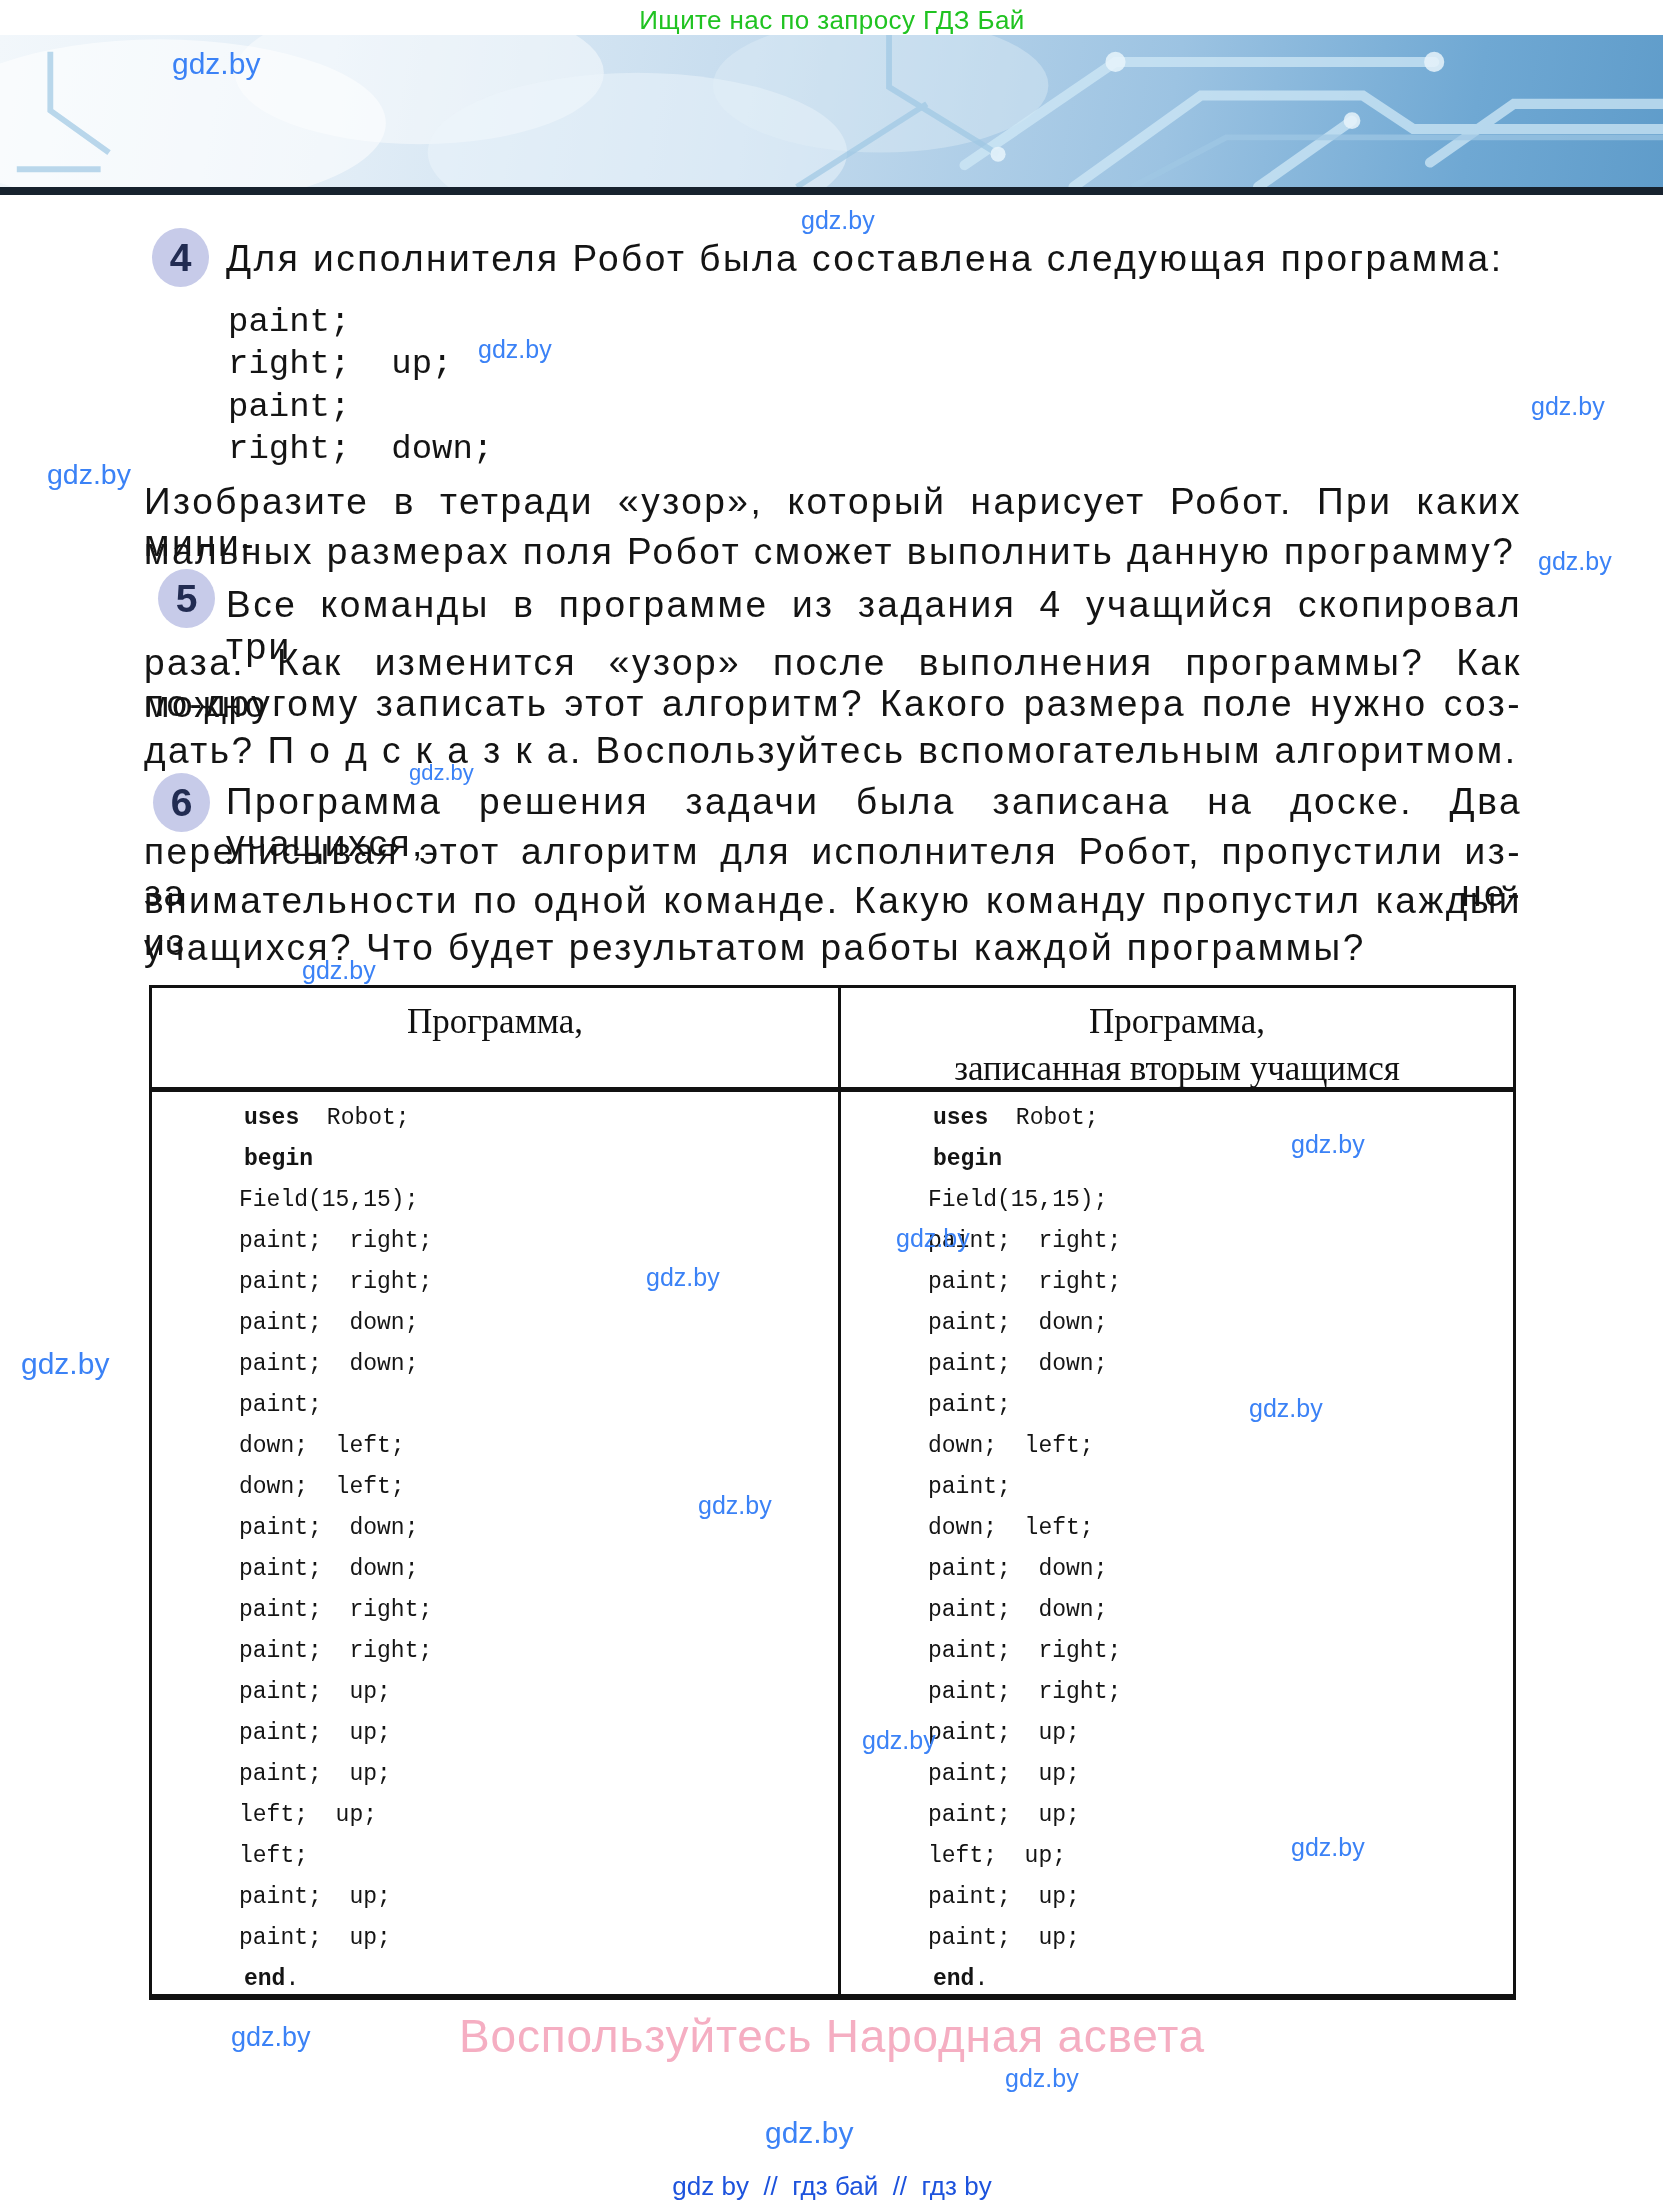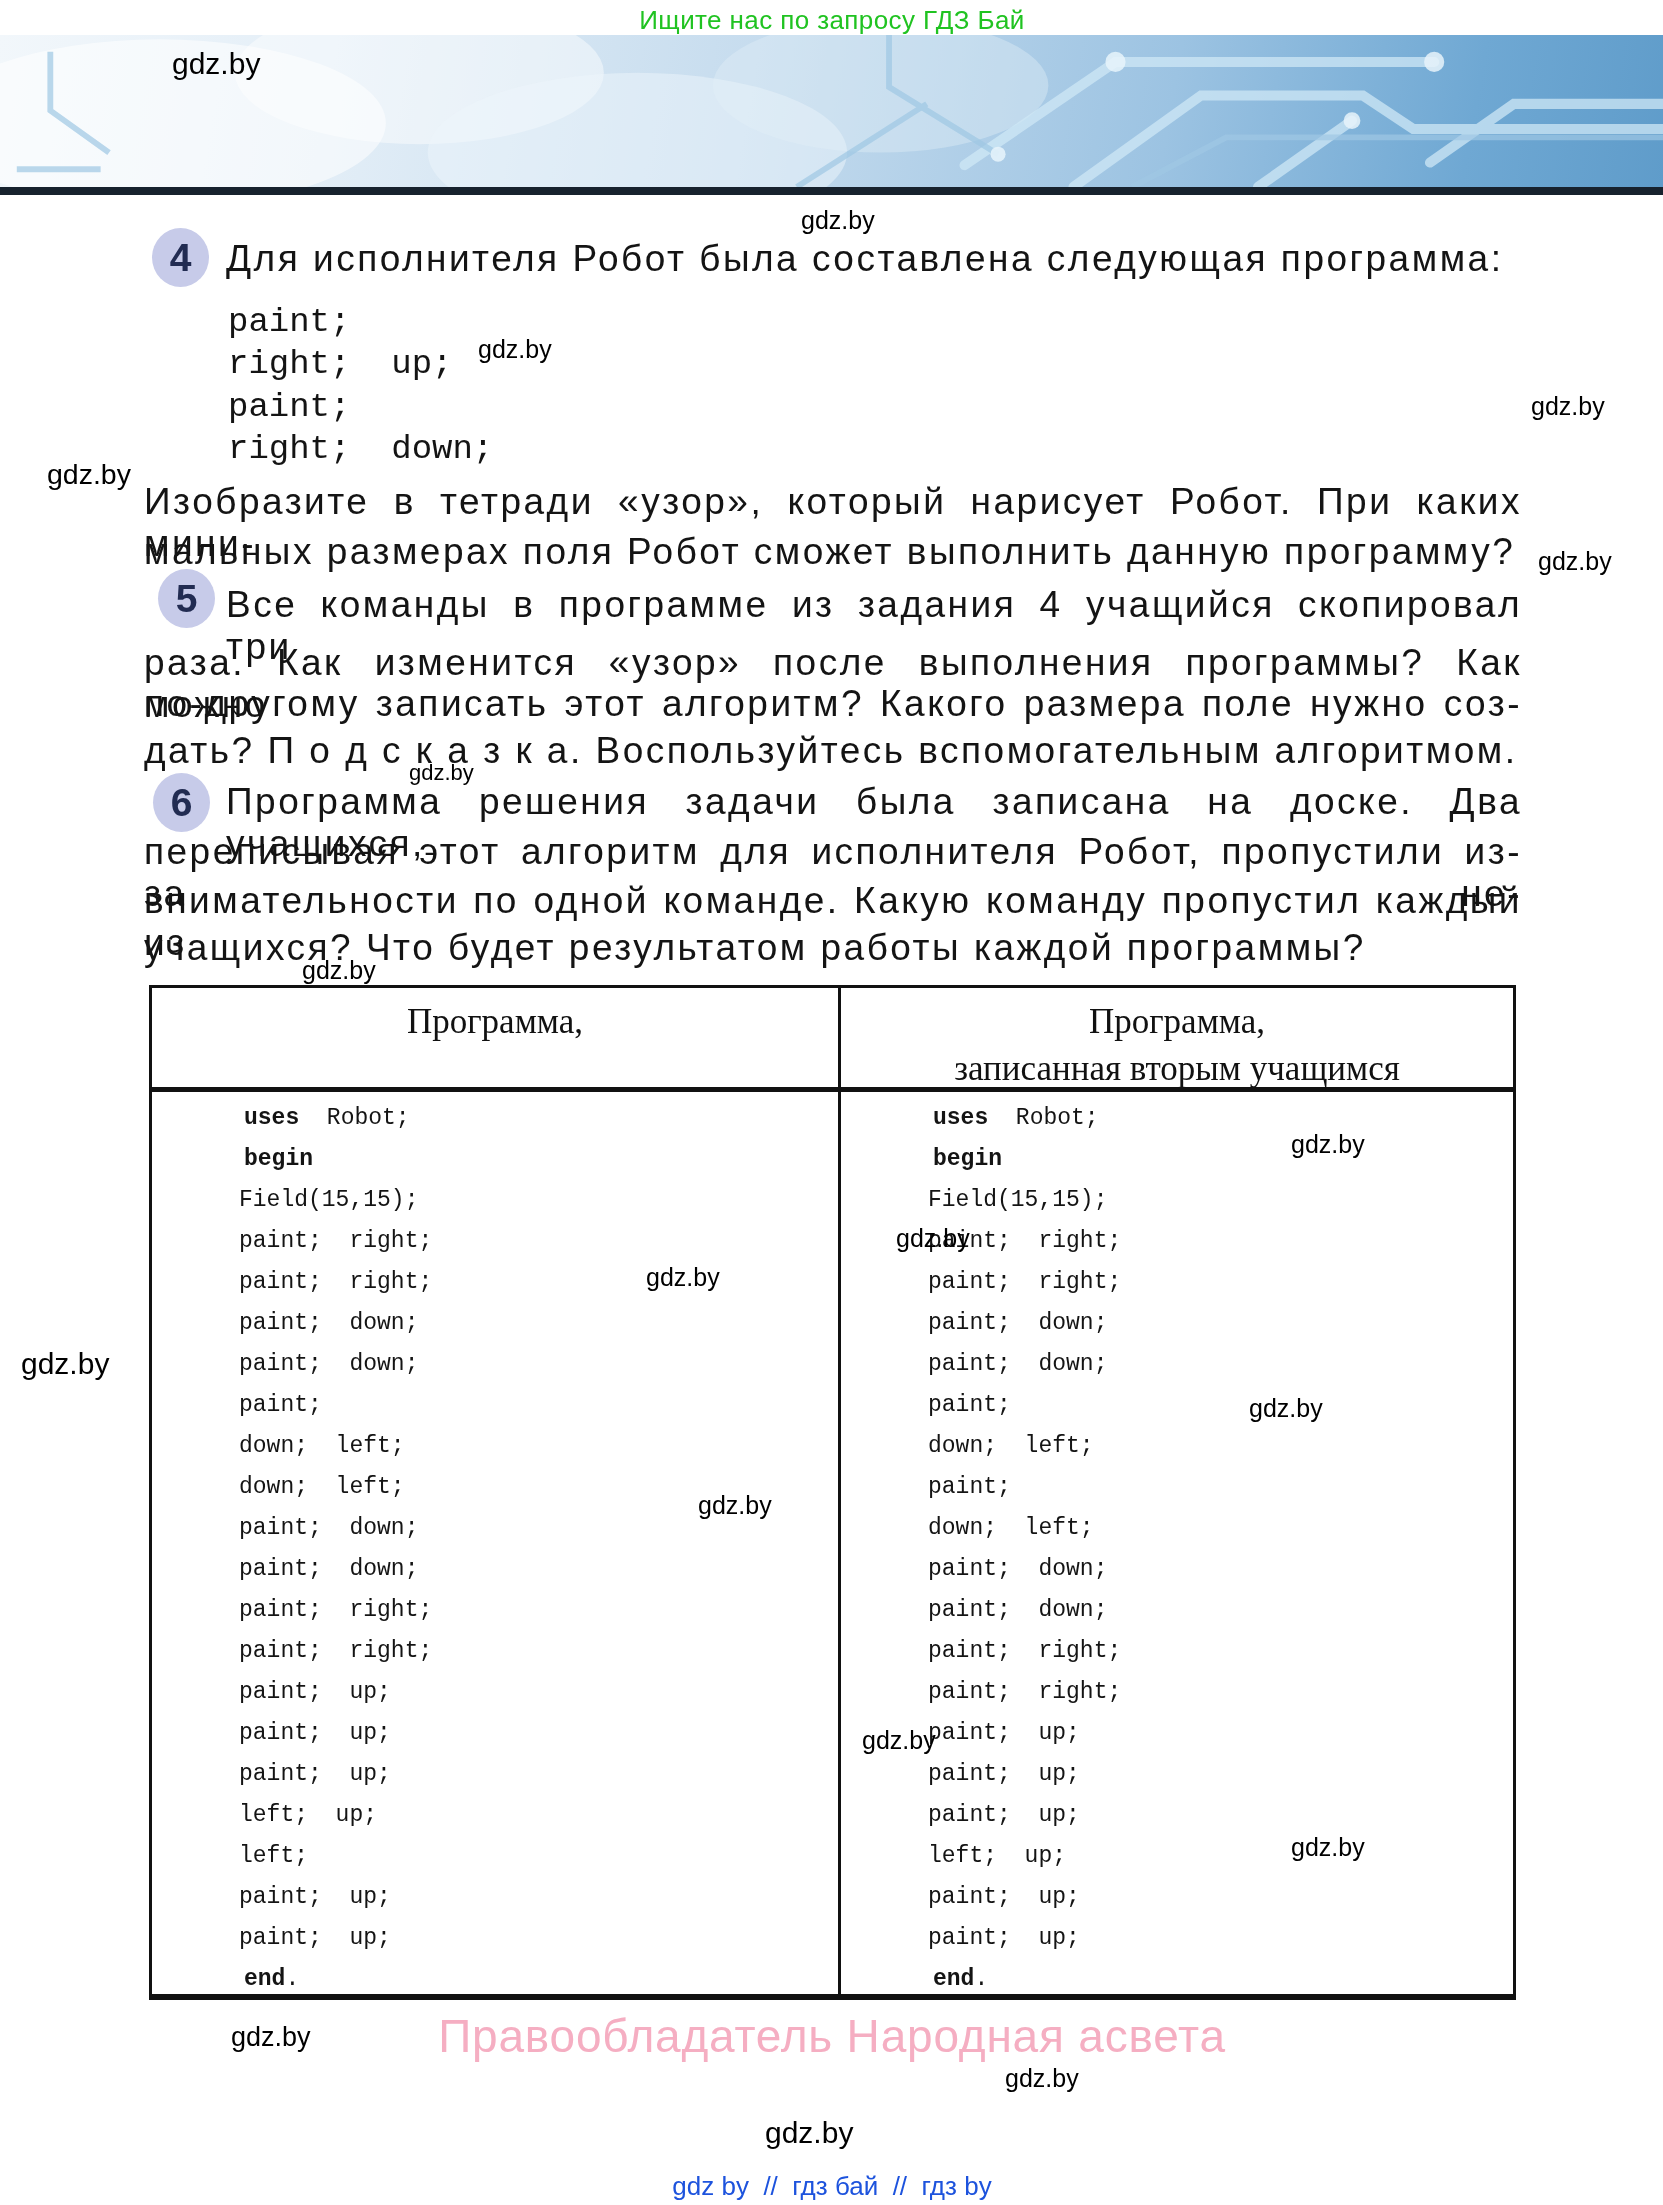--- a/index.html
+++ b/index.html
@@ -13,21 +13,21 @@
           background:linear-gradient(100deg,#f2f7fb 0%,#e3eef7 20%,#c6dcee 45%,#9cc3e2 70%,#6fa8d3 88%,#5f9cca 100%);
           overflow:hidden;}
   .banner svg{position:absolute;left:0;top:0;}
   .banner-rule{position:absolute;left:0;top:187px;width:1664px;height:7.5px;background:#17222e;}
 
   .pheader{position:absolute;left:77px;top:148px;white-space:nowrap;color:#0d1624;}
   .pheader .pnum{font-size:37px;font-weight:bold;letter-spacing:0.8px;}
   .pheader .chap{font-size:34px;margin-left:35px;}
   .pheader .ptitle{font-size:34px;font-weight:bold;margin-left:10px;letter-spacing:0.4px;}
 
-  .wm{position:absolute;color:#000000;white-space:nowrap;z-index:5;}
+  .wm{position:absolute;color:#3b82f6;white-space:nowrap;z-index:5;}
 
   .badge{position:absolute;width:57px;height:59px;border-radius:50%;background:#c7cbe9;
          display:flex;align-items:center;justify-content:center;
          font-size:39px;font-weight:bold;color:#222c52;}
   .badge.b4{left:152px;top:228px;}
   .badge.b5{left:158px;top:569px;}
   .badge.b6{left:153px;top:773px;}
 
   .bline{position:absolute;font-size:37px;letter-spacing:2.5px;line-height:42px;white-space:nowrap;}
   .bline.just{white-space:normal;text-align:justify;word-spacing:1.7px;}
@@ -152,17 +152,17 @@
       <div>Программа,</div>
     </div>
     <div class="thead c1">
       <div>Программа,</div>
       <div>записанная вторым учащимся</div>
     </div>
     <div class="tcode c0"><div class="cline"><b>uses</b>  Robot;</div><div class="cline"><b>begin</b></div><div class="cline ind1">Field(15,15);</div><div class="cline ind1">paint;  right;</div><div class="cline ind1">paint;  right;</div><div class="cline ind1">paint;  down;</div><div class="cline ind1">paint;  down;</div><div class="cline ind1">paint;</div><div class="cline ind1">down;  left;</div><div class="cline ind1">down;  left;</div><div class="cline ind1">paint;  down;</div><div class="cline ind1">paint;  down;</div><div class="cline ind1">paint;  right;</div><div class="cline ind1">paint;  right;</div><div class="cline ind1">paint;  up;</div><div class="cline ind1">paint;  up;</div><div class="cline ind1">paint;  up;</div><div class="cline ind1">left;  up;</div><div class="cline ind1">left;</div><div class="cline ind1">paint;  up;</div><div class="cline ind1">paint;  up;</div><div class="cline"><b>end</b>.</div></div>
     <div class="tcode c1"><div class="cline"><b>uses</b>  Robot;</div><div class="cline"><b>begin</b></div><div class="cline ind1">Field(15,15);</div><div class="cline ind1">paint;  right;</div><div class="cline ind1">paint;  right;</div><div class="cline ind1">paint;  down;</div><div class="cline ind1">paint;  down;</div><div class="cline ind1">paint;</div><div class="cline ind1">down;  left;</div><div class="cline ind1">paint;</div><div class="cline ind1">down;  left;</div><div class="cline ind1">paint;  down;</div><div class="cline ind1">paint;  down;</div><div class="cline ind1">paint;  right;</div><div class="cline ind1">paint;  right;</div><div class="cline ind1">paint;  up;</div><div class="cline ind1">paint;  up;</div><div class="cline ind1">paint;  up;</div><div class="cline ind1">left;  up;</div><div class="cline ind1">paint;  up;</div><div class="cline ind1">paint;  up;</div><div class="cline"><b>end</b>.</div></div>
   </div>
 
-  <div class="copyright" style="color: rgb(245, 174, 194);">Правообладатель Народная асвета</div>
+  <div class="copyright" style="color: rgb(245, 174, 194);">Воспользуйтесь Народная асвета</div>
   <div class="bfooter" style="color: rgb(29, 83, 221);">gdz by  //  гдз бай  //  гдз by</div>
 
 </div>
 
 
 </body></html>

